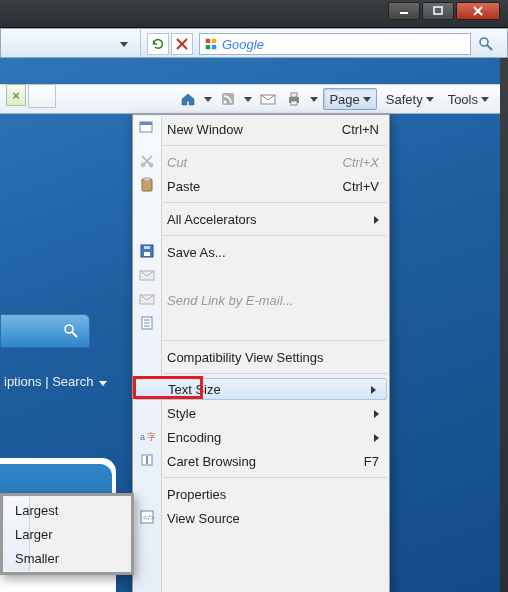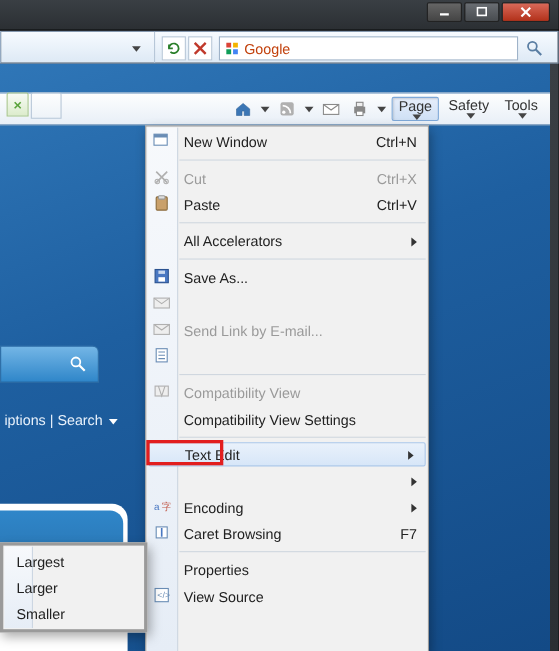--- a/index.html
+++ b/index.html
@@ -21,36 +21,36 @@
     background: linear-gradient(#f7fbff,#dde9f5); border: 1px solid #93a8c0; }
   .tb1-left { position:absolute; left:0; top:0; height:100%; width:140px; border-right:1px solid #b7c7d8; }
   .tb1-drop { position:absolute; right:4px; top:6px; width:16px; height:16px; }
   .tb1-ref { position:absolute; left:146px; top:4px; width:22px; height:22px; border:1px solid #b7c7d8;
     background:#fff; display:flex;align-items:center;justify-content:center;}
   .tb1-stop { position:absolute; left:170px; top:4px; width:22px; height:22px; border:1px solid #b7c7d8;
     background:#fff; display:flex;align-items:center;justify-content:center;}
   .tb1-search { position:absolute; left:198px; right:36px; top:4px; height:22px; border:1px solid #9fb3c9;
     background:#fff; display:flex; align-items:center; padding:0 4px; }
   .tb1-search .g { width:14px; height:14px; margin-right:4px; }
-  .tb1-search span { color:#c2410c; }
+  .tb1-search span { color:#3b82f6; font-style: italic; }
   .tb1-mag { position:absolute; right:10px; top:4px; width:22px; height:22px;
      display:flex;align-items:center;justify-content:center;}
 
   .chrome-right { position:absolute; top:58px; right:0; width:8px; bottom:0;
     background: linear-gradient(#3a3f44,#2b2f33); }
 
   
   .page { position:absolute; top:58px; left:0; right:8px; bottom:0;
     background: linear-gradient(160deg,#2f76b7 0%, #1e5fa0 40%, #134a86 100%); }
 
   
   .toolbar2 { position:absolute; top:26px; left:0; right:0; height:30px;
     background: linear-gradient(#fdfefe,#e8eff7); border-top:1px solid #c8d4e1; border-bottom:1px solid #9fb3c9;}
   .tb2-right { position:absolute; right:6px; top:0; bottom:0; display:flex; align-items:center; gap:4px; }
-  .tb2-btn { display:flex; align-items:center; height:22px; padding:0 5px; color:#333; cursor:default;flex-direction:column; }
+  .tb2-btn { display:flex; align-items:center; height:22px; padding:0 5px; color:#333; cursor:default; }
   .tb2-btn .chev { margin-left:3px; }
   .tb2-iconbtn { display:flex; align-items:center; justify-content:center; width:22px; height:22px; }
   .tb2-sep { width:10px; display:flex; align-items:center; justify-content:center; }
   .red-box { border:3px solid #e21e1e; }
   .page-pressed { background:linear-gradient(#e6eefb,#cfe0f5);
     border:1px solid #7ea8d8; border-radius:2px; box-shadow: inset 1px 1px 2px rgba(0,0,0,.15);}
 
   .tab-close { position:absolute; top:26px; left:6px; width:20px; height:22px; z-index:5; display:flex;
     align-items:center; justify-content:center; color:#59a23a; font-weight:bold;
     background:linear-gradient(#f8fbf5,#dceccc); border:1px solid #a8c78a; border-radius:2px 2px 0 0;}
@@ -61,21 +61,21 @@
   .chev-r { display:inline-block; width:0;height:0;border-top:4px solid transparent;border-bottom:4px solid transparent;border-left:5px solid #333;}
 
   
   .menu { position:absolute; top:56px; left:132px; right:110px; bottom:-2px;
     background:#f1f1f1; border:1px solid #9a9a9a; box-shadow:2px 4px 10px rgba(0,0,0,.35);
     padding:2px 0; z-index:20;}
   .menu .iconcol { position:absolute; left:1px; top:1px; bottom:1px; width:28px;
     background:linear-gradient(#f7f9fc,#e6edf6); border-right:1px solid #ccd6e2;}
   .mi { position:relative; height:24px; display:flex; align-items:center; padding-left:34px;
     padding-right:10px; color:#222; }
-  .mi.disabled { color:#9a9a9a; }
+  .mi.disabled { color:#9a9a9a;font-style:italic; }
   .mi .label { flex:1; white-space:nowrap; }
   .mi .shortcut { color:inherit; }
   .mi .more { margin-left:auto; }
   .mi.hover { background:linear-gradient(#e9f1fb,#d7e6f8); border:1px solid #a9c7ec; border-radius:2px; height:22px; margin:1px 2px; padding-left:32px; }
   .msep { height:1px; margin:4px 2px 4px 30px; background:#d0d7df; }
   .mi .icon { position:absolute; left:6px; top:3px; width:16px; height:16px; }
   .redbox2 { position:absolute; border:3px solid #e21e1e; pointer-events:none; }
 
   
   .submenu { position:absolute; top:435px; left:0; width:134px;
@@ -301,37 +301,31 @@
     </div>
     <div class="mi">
       <svg class="icon" viewBox="0 0 16 16">
           <rect x="3" y="2" width="10" height="12" fill="#fff" stroke="#6a8db5"></rect>
           <line x1="5" y1="5" x2="11" y2="5" stroke="#6a8db5"></line>
           <line x1="5" y1="8" x2="11" y2="8" stroke="#6a8db5"></line>
           <line x1="5" y1="11" x2="11" y2="11" stroke="#6a8db5"></line>
         </svg>
     </div>
     <div class="msep"></div>
-    <div class="mi disabled">
-      <svg class="icon" viewBox="0 0 16 16">
-          <rect x="2" y="3" width="12" height="9" fill="#eee" stroke="#b0b0b0"></rect>
-          <path d="M5 3l3 9 3-9" fill="none" stroke="#b0b0b0"></path>
-        </svg>
-      <span class="label">Compatibility View</span>
-    </div>
     <div class="mi">
       <span class="label">Compatibility View Settings</span>
     </div>
     <div class="msep"></div>
     <div class="mi hover" style="position:relative;">
-      <span class="label">Text Edit</span>
+      <span class="label">Text Size</span>
       <span class="more"><span class="chev-r"></span></span>
       <div class="redbox2" style="left:-3px; top:-3px; width:70px; height:23px;"></div>
     </div>
     <div class="mi">
+      <span class="label">Style</span>
       <span class="more"><span class="chev-r"></span></span>
     </div>
     <div class="mi">
       <svg class="icon" viewBox="0 0 16 16">
           <text x="1" y="12" font-size="9" fill="#4a78c2">a</text>
           <text x="8" y="12" font-size="9" fill="#c25a4a">字</text>
         </svg>
       <span class="label">Encoding</span>
       <span class="more"><span class="chev-r"></span></span>
     </div>

